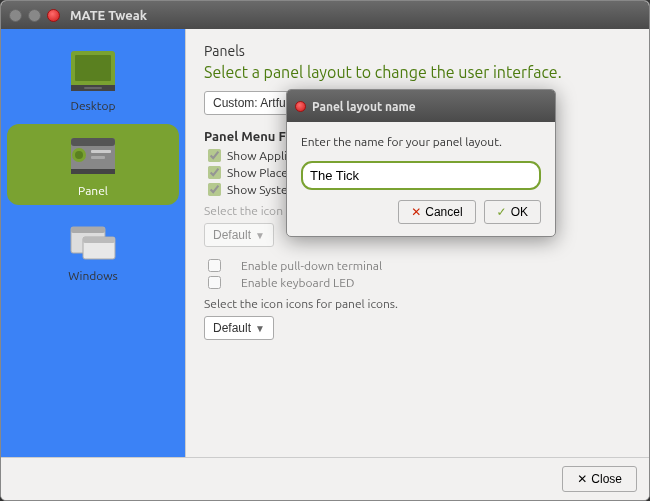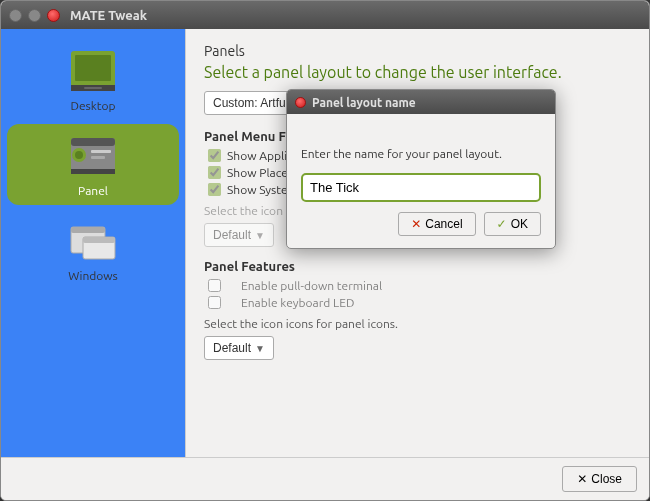--- a/index.html
+++ b/index.html
@@ -179,21 +179,21 @@
       background: #f2f1f0;
       border: 1px solid #888;
       border-radius: 5px;
       box-shadow: 0 4px 20px rgba(0,0,0,0.4);
       width: 270px;
       pointer-events: all;
       overflow: hidden;
     }
     .modal-titlebar {
       background: linear-gradient(to bottom, #6a6a6a, #4a4a4a);
-      height: 24px;
+      height: 32px;
       display: flex; align-items: center;
       padding: 0 8px;
       gap: 6px;
     }
     .modal-titlebar-dot {
       width: 11px; height: 11px; border-radius: 50%;
     }
     .modal-titlebar-dot.close { background: radial-gradient(circle at 40% 35%, #ff6b6b, #cc1a1a); border: 1px solid #a01010; }
     .modal-title {
       color: #e0e0e0;
@@ -201,26 +201,25 @@
       font-weight: bold;
     }
     .modal-body {
       padding: 12px 14px;
     }
     .modal-desc {
       font-size: 12px;
       color: #333;
       margin-bottom: 10px;
       line-height: 1.4;
-      margin-top: 20px;
     }
     .modal-input {
       width: 100%;
       border: 2px solid #7aa231;
-      border-radius: 5px;
+      border-radius: 11px;
       padding: 5px 7px;
       font-size: 13px;
       outline: none;
       background: white;
       margin-bottom: 10px;
     }
     .modal-buttons {
       display: flex;
       gap: 8px;
       justify-content: flex-end;
@@ -345,21 +344,20 @@
 
       <div class="size-section greyed">
         <div class="size-label">Select the icon size for me</div>
         <button class="dropdown-btn">
           <span>Default</span>
           <span class="arrow">▼</span>
         </button>
       </div>
 
       <div class="panel-features-section">
-        <div class="subsection-title">Panel Features</div>
 
         <div class="checkbox-row checkbox-disabled">
           <input type="checkbox" style="">
           <span class="checkbox-label">Enable pull-down terminal</span>
         </div>
         <div class="checkbox-row checkbox-disabled">
           <input type="checkbox" style="">
           <span class="checkbox-label">Enable keyboard LED</span>
         </div>
 

